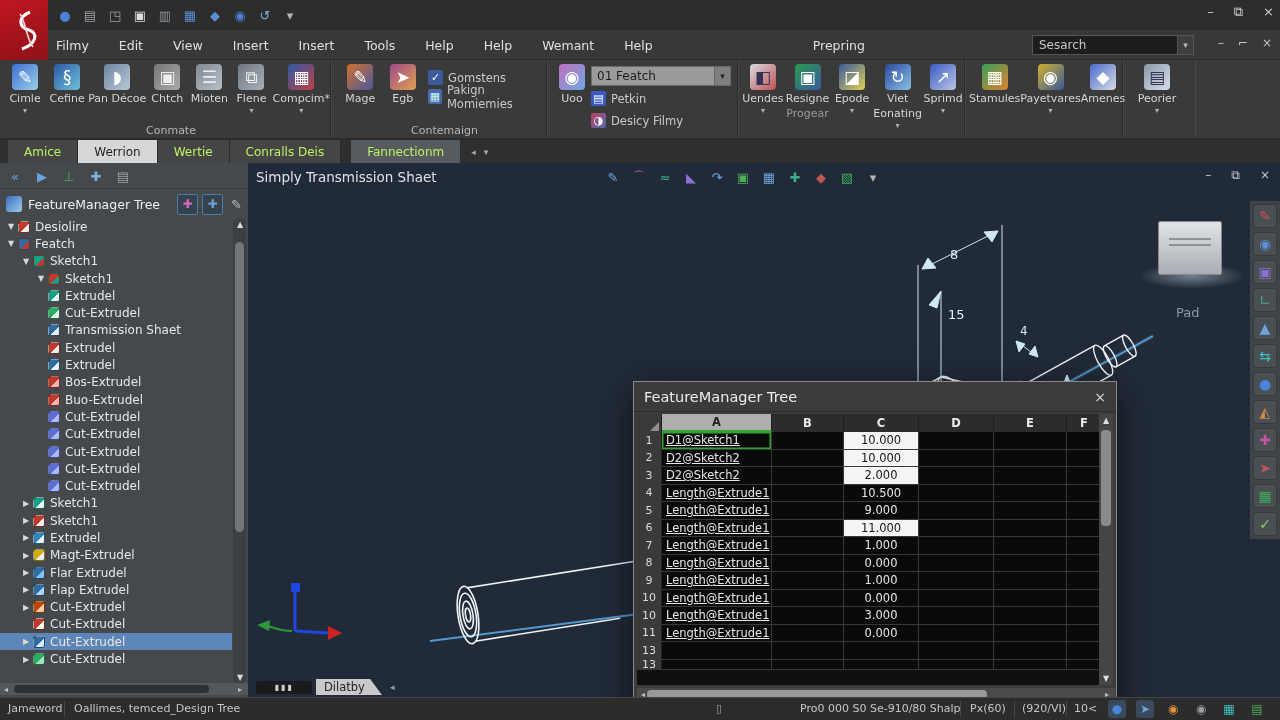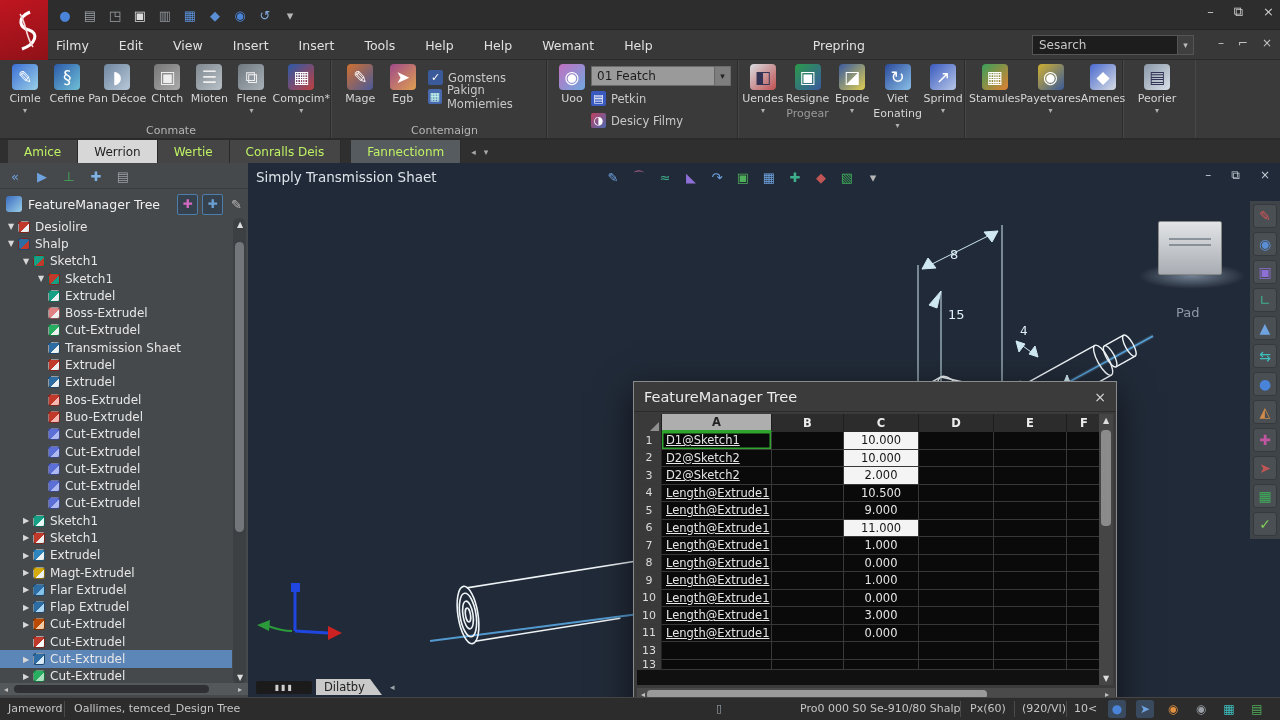--- a/index.html
+++ b/index.html
@@ -350,41 +350,36 @@
     </div>
     <div class="tree" id="tree-list">
         <div class="trow" style="padding-left: 4px;">
           <span class="tw">▼</span>
           <span class="ticon" style="background: linear-gradient(135deg, rgb(192, 57, 43) 55%, rgb(236, 240, 241) 56%);"></span>
           <span class="tlabel">Desiolire</span>
         </div>
         <div class="trow" style="padding-left: 4px;">
           <span class="tw">▼</span>
           <span class="ticon" style="background: linear-gradient(135deg, rgb(46, 109, 164) 55%, rgb(192, 57, 43) 56%);"></span>
-          <span class="tlabel">Shalp</span>
+          <span class="tlabel">Featch</span>
         </div>
         <div class="trow" style="padding-left: 19px;">
           <span class="tw">▼</span>
           <span class="ticon" style="background: linear-gradient(135deg, rgb(22, 160, 133) 55%, rgb(192, 57, 43) 56%);"></span>
           <span class="tlabel">Sketch1</span>
         </div>
         <div class="trow" style="padding-left: 34px;">
           <span class="tw">▼</span>
           <span class="ticon" style="background: linear-gradient(135deg, rgb(192, 57, 43) 55%, rgb(22, 160, 133) 56%);"></span>
           <span class="tlabel">Sketch1</span>
         </div>
         <div class="trow" style="padding-left: 34px;">
           <span class="tw"></span>
           <span class="ticon" style="background: linear-gradient(135deg, rgb(22, 160, 133) 55%, rgb(236, 240, 241) 56%);"></span>
           <span class="tlabel">Extrudel</span>
-        </div>
-        <div class="trow" style="padding-left: 34px;">
-          <span class="tw"></span>
-          <span class="ticon" style="background: linear-gradient(135deg, rgb(224, 130, 131) 55%, rgb(236, 240, 241) 56%);"></span>
-          <span class="tlabel">Boss-Extrudel</span>
         </div>
         <div class="trow" style="padding-left: 34px;">
           <span class="tw"></span>
           <span class="ticon" style="background: linear-gradient(135deg, rgb(39, 174, 96) 55%, rgb(236, 240, 241) 56%);"></span>
           <span class="tlabel">Cut-Extrudel</span>
         </div>
         <div class="trow" style="padding-left: 34px;">
           <span class="tw"></span>
           <span class="ticon" style="background: linear-gradient(135deg, rgb(46, 109, 164) 55%, rgb(236, 240, 241) 56%);"></span>
           <span class="tlabel">Transmission Shaet</span>

